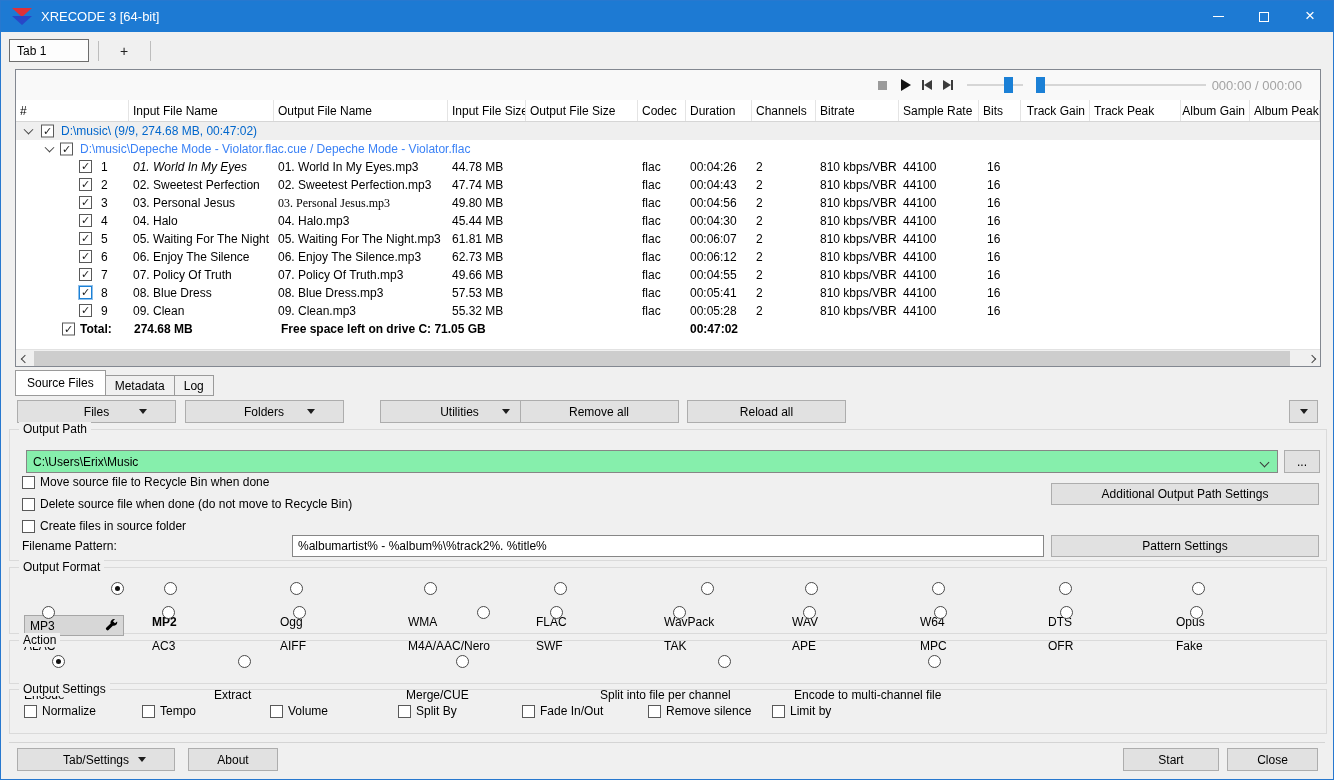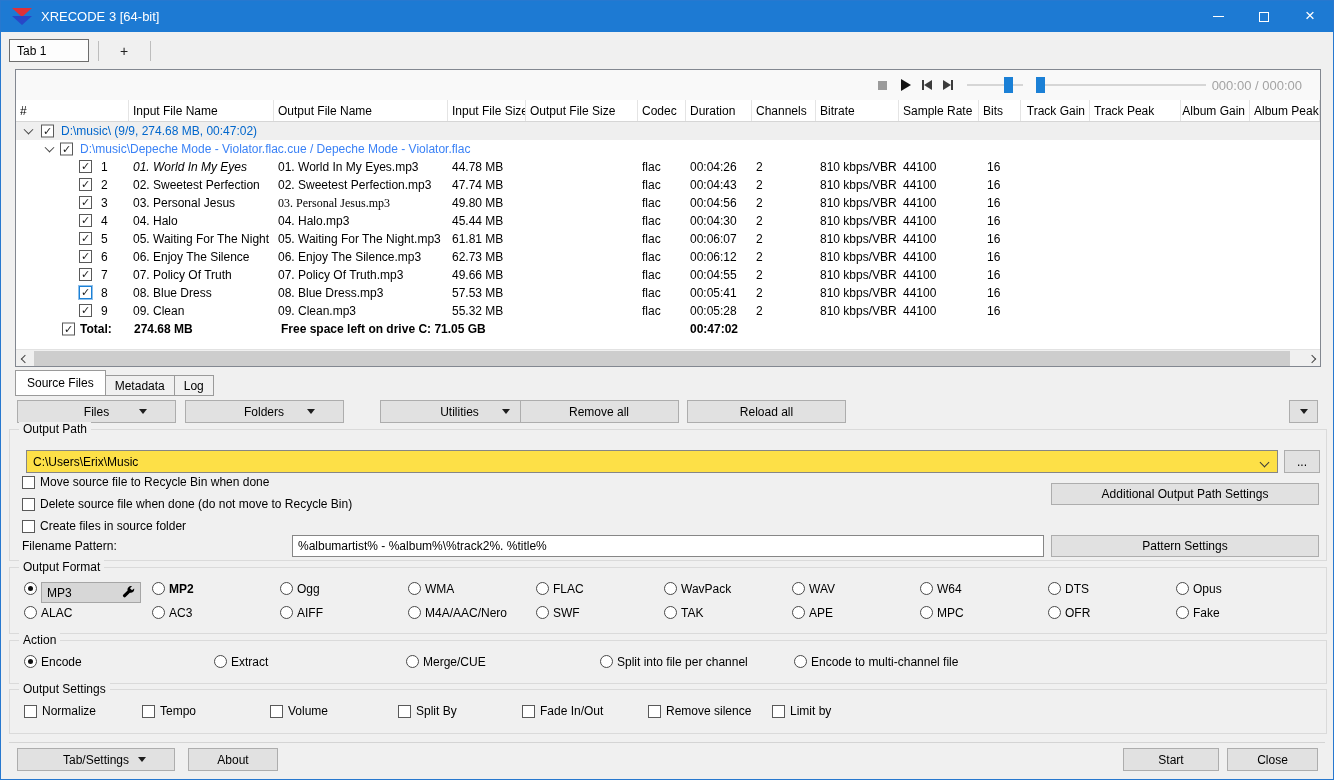--- a/index.html
+++ b/index.html
@@ -72,24 +72,24 @@
 
   
   .btn { background:#e1e1e1; border:1px solid #adadad; display:flex; align-items:center; justify-content:center; font-size:12px; color:#000; position:absolute; }
   .tri-dn { width:0; height:0; border-left:4px solid transparent; border-right:4px solid transparent; border-top:5px solid #1e1e1e; }
   .btn .tri-dn { position:absolute; right:28px; }
   .btnrow .btn { top:399px; width:159px; height:23px; }
 
   
   .group { position:absolute; left:8px; width:1318px; border:1px solid #dadada; }
   .glabel { position:absolute; top:-8px; left:9px; background:#f0f0f0; padding:0 4px; font-size:12px; }
-  .combo { position:absolute; background:#fde047; border:1px solid #868686; display:flex; align-items:center; padding:8px 6px; }
+  .combo { position:absolute; background:#86efac; border:1px solid #868686; display:flex; align-items:center; padding:8px 6px; }
   .combo .chev2 { position:absolute; right:9px; top:8px; width:7px; height:7px; border-right:1.2px solid #3a3a3a; border-bottom:1.2px solid #3a3a3a; transform:rotate(45deg); }
   .cbitem { position:absolute; display:flex; align-items:center; gap:5px; }
-  .radioitem { position:absolute; display:flex; align-items:flex-start; gap:4px; }
+  .radioitem { position:absolute; display:flex; align-items:flex-end; gap:20px;flex-direction:column; }
   .radio { width:13px; height:13px; border:1px solid #4a4a4a; border-radius:50%; background:#fff; display:inline-flex; align-items:center; justify-content:center; flex:none; }
   .radio.sel::after { content:""; width:5px; height:5px; border-radius:50%; background:#101010; }
   .fmtbox { display:flex; align-items:center; justify-content:space-between; width:100px; height:21px; background:#d7d7d7; border:1px solid #a6a6a6; padding:0 5px; }
   .field { background:#fff; border:1px solid #868686; font-family:"Liberation Sans",sans-serif; font-size:12px; padding:0 5px; position:absolute; }
 
   .hline { position:absolute; left:8px; right:8px; top:741px; height:1px; background:#d4d4d4; }
   .footer .btn { top:747px; height:23px; }
 </style>
 </head>
 <body>

